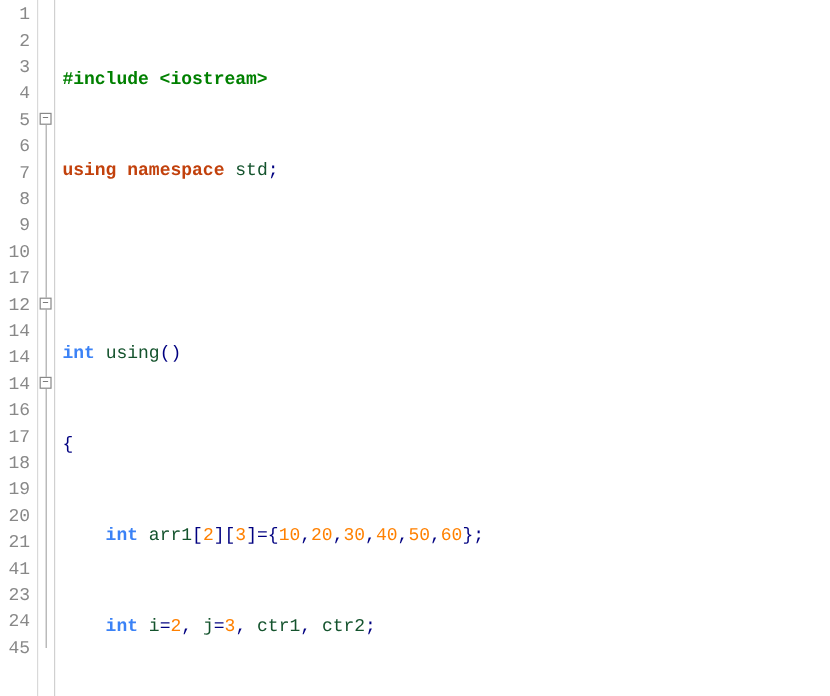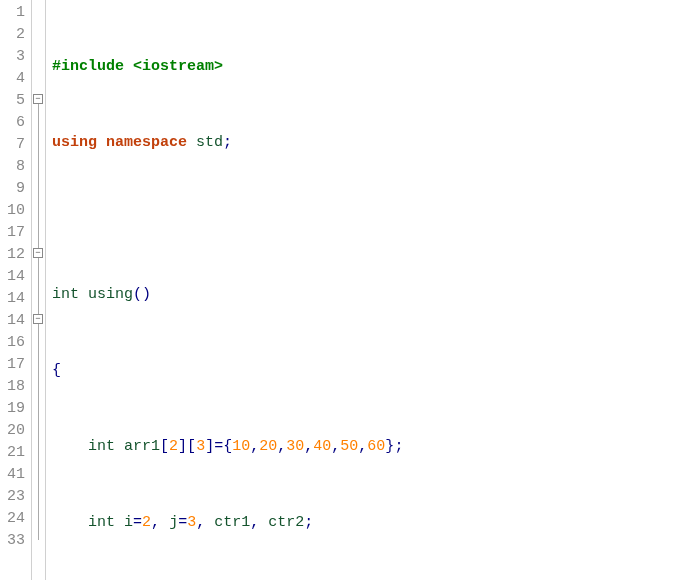--- a/index.html
+++ b/index.html
@@ -61,21 +61,21 @@
       height: 22px;
       line-height: 22px;
       position: relative;
       margin-top: 20px;
     }
     .highlight {
       background: #c5f5f0;
     }
     .kw { color: #c2410c; font-weight: bold; }
     .pp { color: #008000; font-weight: bold; }
-    .type { color: #14532d; font-weight: normal; }
+    .type { color: #3b82f6; font-weight: bold; }
     .num { color: #ff8000; }
     .cmt { color: #008000; font-style: italic; }
     .op { color: #000080; }
     .brace { color: #000080; }
     .paren { color: #000080; }
     .punct { color: #000080; }
     .id { color: #14532d; }
     .cursor {
       display: inline-block;
       width: 1px;
@@ -107,21 +107,21 @@
     <div class="gutter-line">14</div>
     <div class="gutter-line">16</div>
     <div class="gutter-line">17</div>
     <div class="gutter-line">18</div>
     <div class="gutter-line">19</div>
     <div class="gutter-line">20</div>
     <div class="gutter-line">21</div>
     <div class="gutter-line">41</div>
     <div class="gutter-line">23</div>
     <div class="gutter-line">24</div>
-    <div class="gutter-line">33</div>
+    <div class="gutter-line">45</div>
   </div>
   <div class="fold-col">
     <div class="fold-marker" style="top:94px">−</div>
     <div class="fold-line-v" style="top:104px;height:436px"></div>
     <div class="fold-marker" style="top:248px">−</div>
     <div class="fold-marker" style="top:314px">−</div>
   </div>
   <div class="code">
     <div class="code-line"><span class="pp">#include </span><span class="pp">&lt;iostream&gt;</span></div>
     <div class="code-line"><span class="kw">using</span><span> </span><span class="kw">namespace</span><span> </span><span class="id">std</span><span class="punct">;</span></div>

